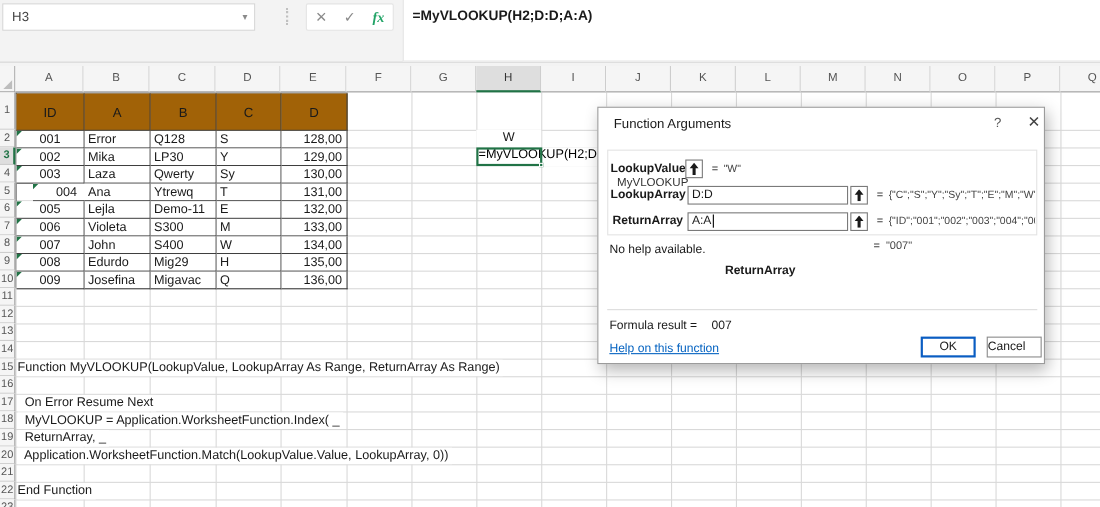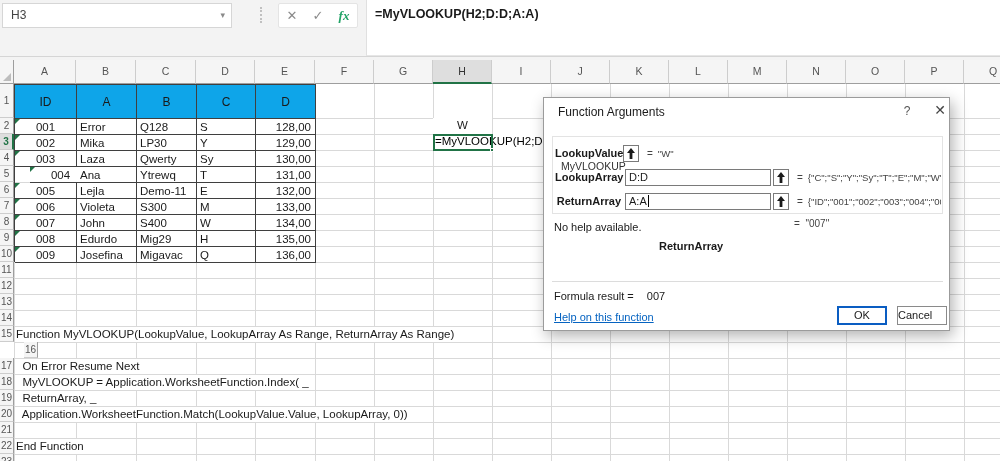--- a/index.html
+++ b/index.html
@@ -40,21 +40,21 @@
     display:flex; align-items:center; justify-content:center; }
   .rowhdr.sel { background:#dedede; border-right:2px solid #217346; color:#217346; font-weight:bold; }
   .gridline { position:absolute; background:#d9d9d9; z-index:0; }
 
   
   .dtable { position:absolute; left:14px; top:24px; width:302px; height:178px;
     border-left:1px solid #3f3f3f; border-top:1px solid #3f3f3f; z-index:2; }
   .dcell { position:absolute; border-right:1px solid #3f3f3f; border-bottom:1px solid #3f3f3f;
     font-size:11.5px; color:#1a1a1a; background:#fff; overflow:hidden; white-space:nowrap;
     display:flex; align-items:center; }
-  .dcell.hdr { background:#0ea5e9; font-size:12px; justify-content:center; }
+  .dcell.hdr { background:#a16207; font-size:12px; justify-content:center; }
   .dcell.c-center { justify-content:center; }
   .dcell.c-left { padding-left:3px; }
   .dcell.c-right { justify-content:flex-end; padding-right:4px; }
   .dcell .tri { position:absolute; left:0; top:0; width:0; height:0;
     border-top:5px solid #217346; border-right:5px solid transparent; }
 
   
   .codeline { position:absolute; font-size:11.5px; color:#1a1a1a; white-space:pre;
     background:#fff; line-height:14px; z-index:3; padding-right:3px; }
 
@@ -196,21 +196,21 @@
       <div class="rowhdr" style="top: 122px; height: 16px;">6</div>
       <div class="rowhdr" style="top: 138px; height: 16px;">7</div>
       <div class="rowhdr" style="top: 154px; height: 16px;">8</div>
       <div class="rowhdr" style="top: 170px; height: 16px;">9</div>
       <div class="rowhdr" style="top: 186px; height: 16px;">10</div>
       <div class="rowhdr" style="top: 202px; height: 16px;">11</div>
       <div class="rowhdr" style="top: 218px; height: 16px;">12</div>
       <div class="rowhdr" style="top: 234px; height: 16px;">13</div>
       <div class="rowhdr" style="top: 250px; height: 16px;">14</div>
       <div class="rowhdr" style="top: 266px; height: 16px;">15</div>
-      <div class="rowhdr" style="top: 282px; height: 16px; margin-left: 24px;">16</div>
+      <div class="rowhdr" style="top: 282px; height: 16px;">16</div>
       <div class="rowhdr" style="top: 298px; height: 16px;">17</div>
       <div class="rowhdr" style="top: 314px; height: 16px;">18</div>
       <div class="rowhdr" style="top: 330px; height: 16px;">19</div>
       <div class="rowhdr" style="top: 346px; height: 16px;">20</div>
       <div class="rowhdr" style="top: 362px; height: 16px;">21</div>
       <div class="rowhdr" style="top: 378px; height: 16px;">22</div>
       <div class="rowhdr" style="top: 394px; height: 16px;">23</div>
     </div>
   <div class="dtable" id="data-table">
       <div class="dcell hdr" style="left: 0px; top: 0px; width: 62px; height: 34px;">ID</div>

